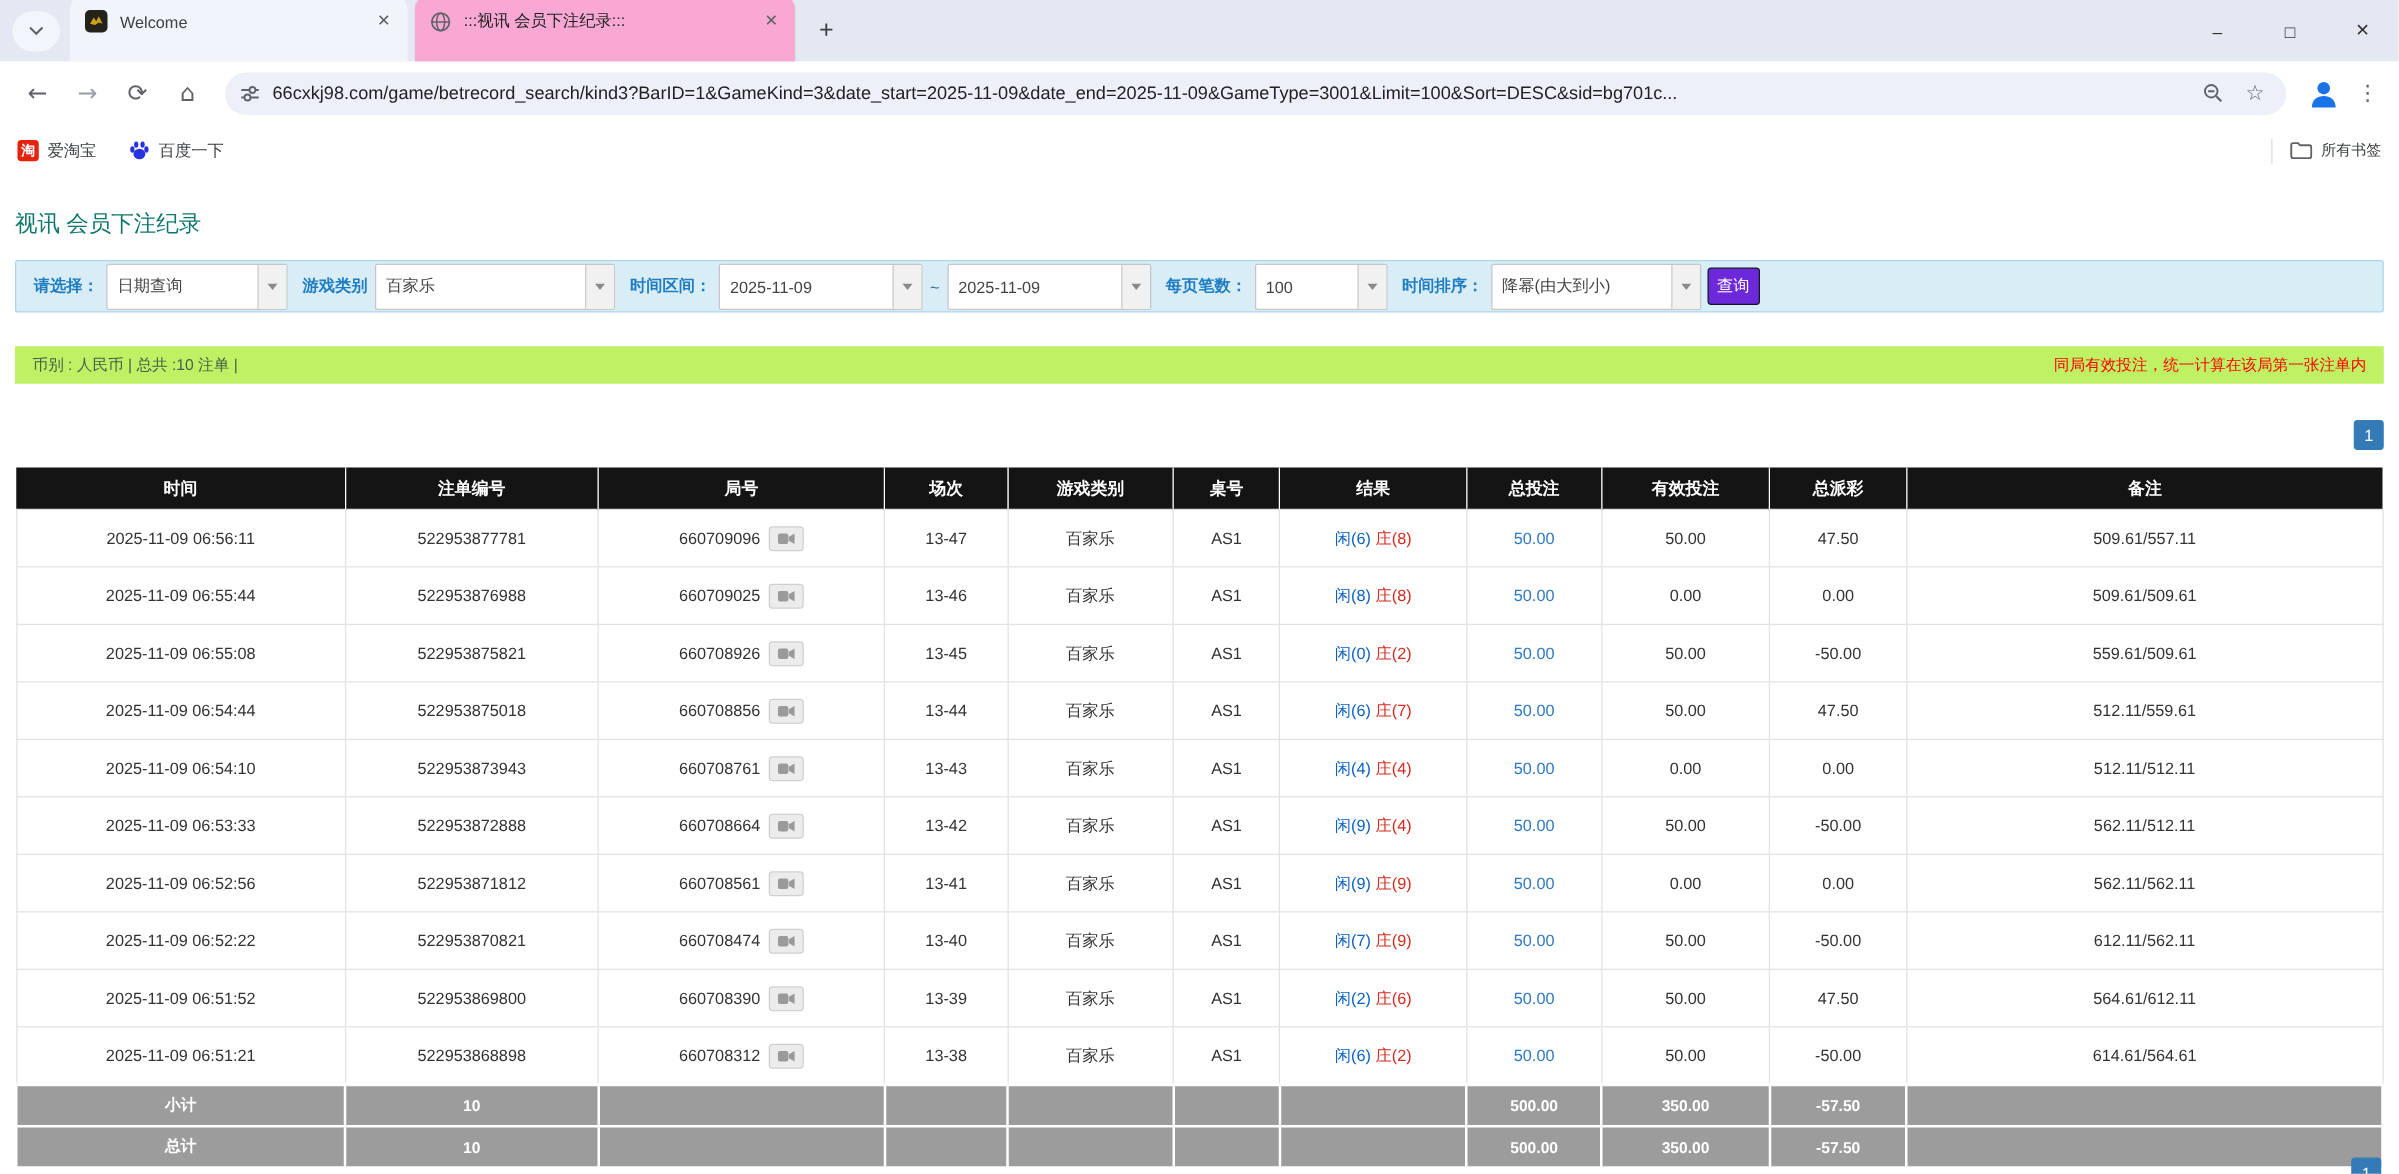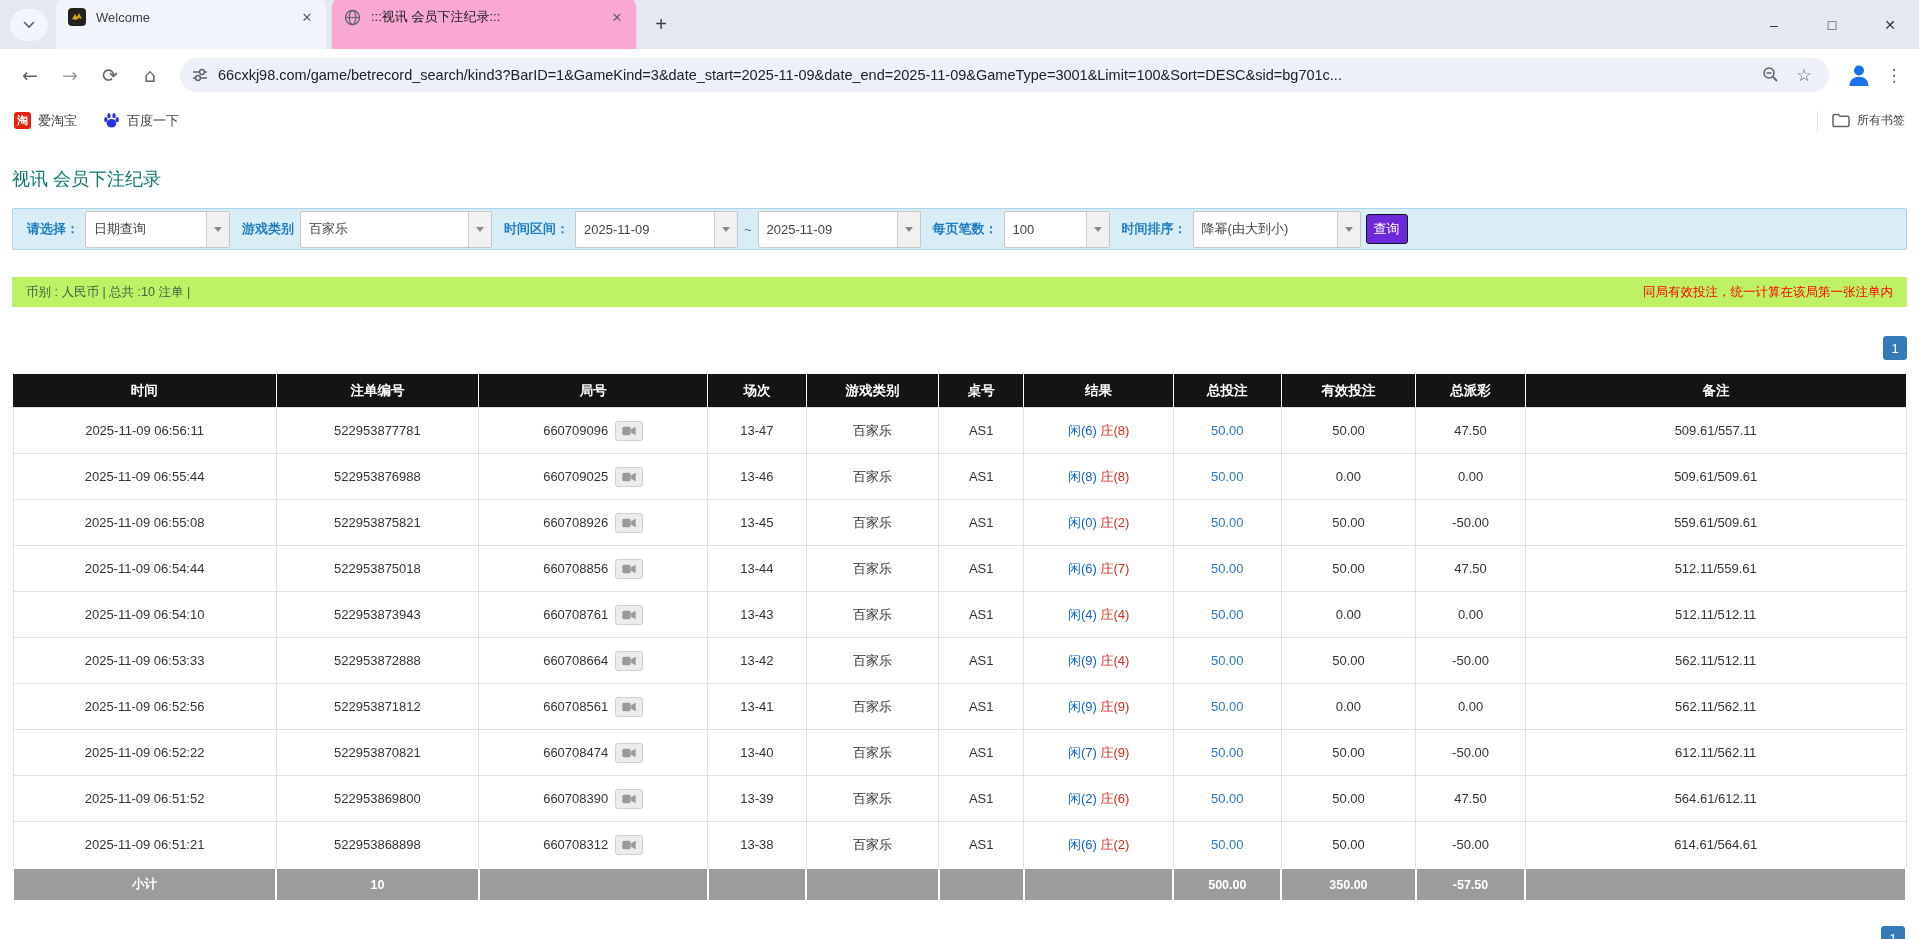--- a/index.html
+++ b/index.html
@@ -511,17 +511,30 @@
           <td></td>
           <td></td>
           <td></td>
           <td></td>
           <td></td>
           <td>500.00</td>
           <td>350.00</td>
           <td class="c-neg">-57.50</td>
           <td></td>
         </tr>
+        <tr>
+          <td>总计</td>
+          <td>10</td>
+          <td></td>
+          <td></td>
+          <td></td>
+          <td></td>
+          <td></td>
+          <td>500.00</td>
+          <td>350.00</td>
+          <td class="c-neg">-57.50</td>
+          <td></td>
+        </tr>
       </tfoot>
   </table>
 </div>
 
 <div class="page-btn bottom">1</div>
 
 </body></html>

